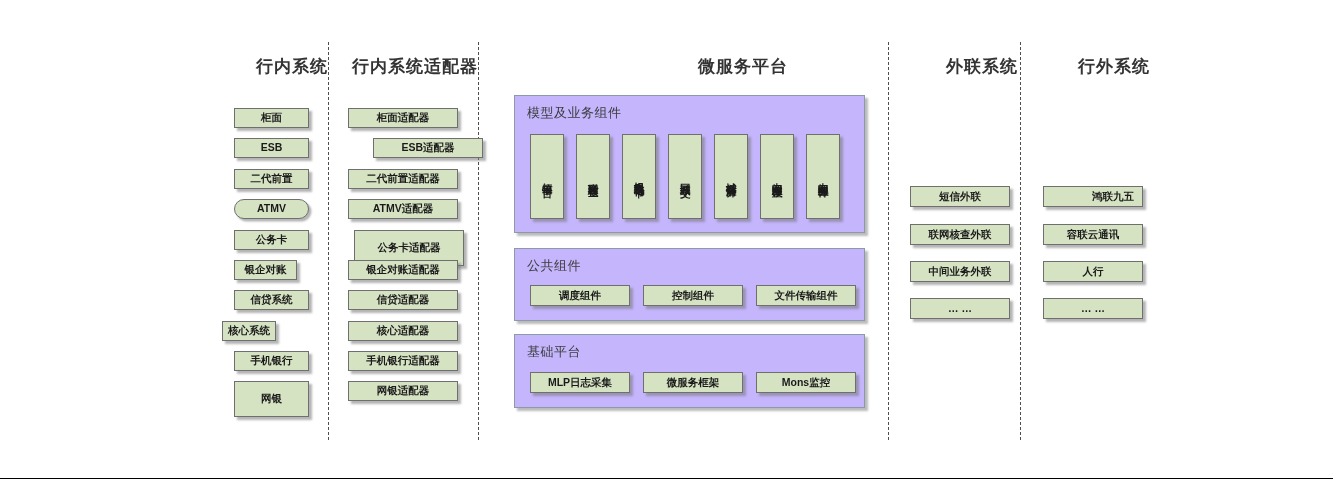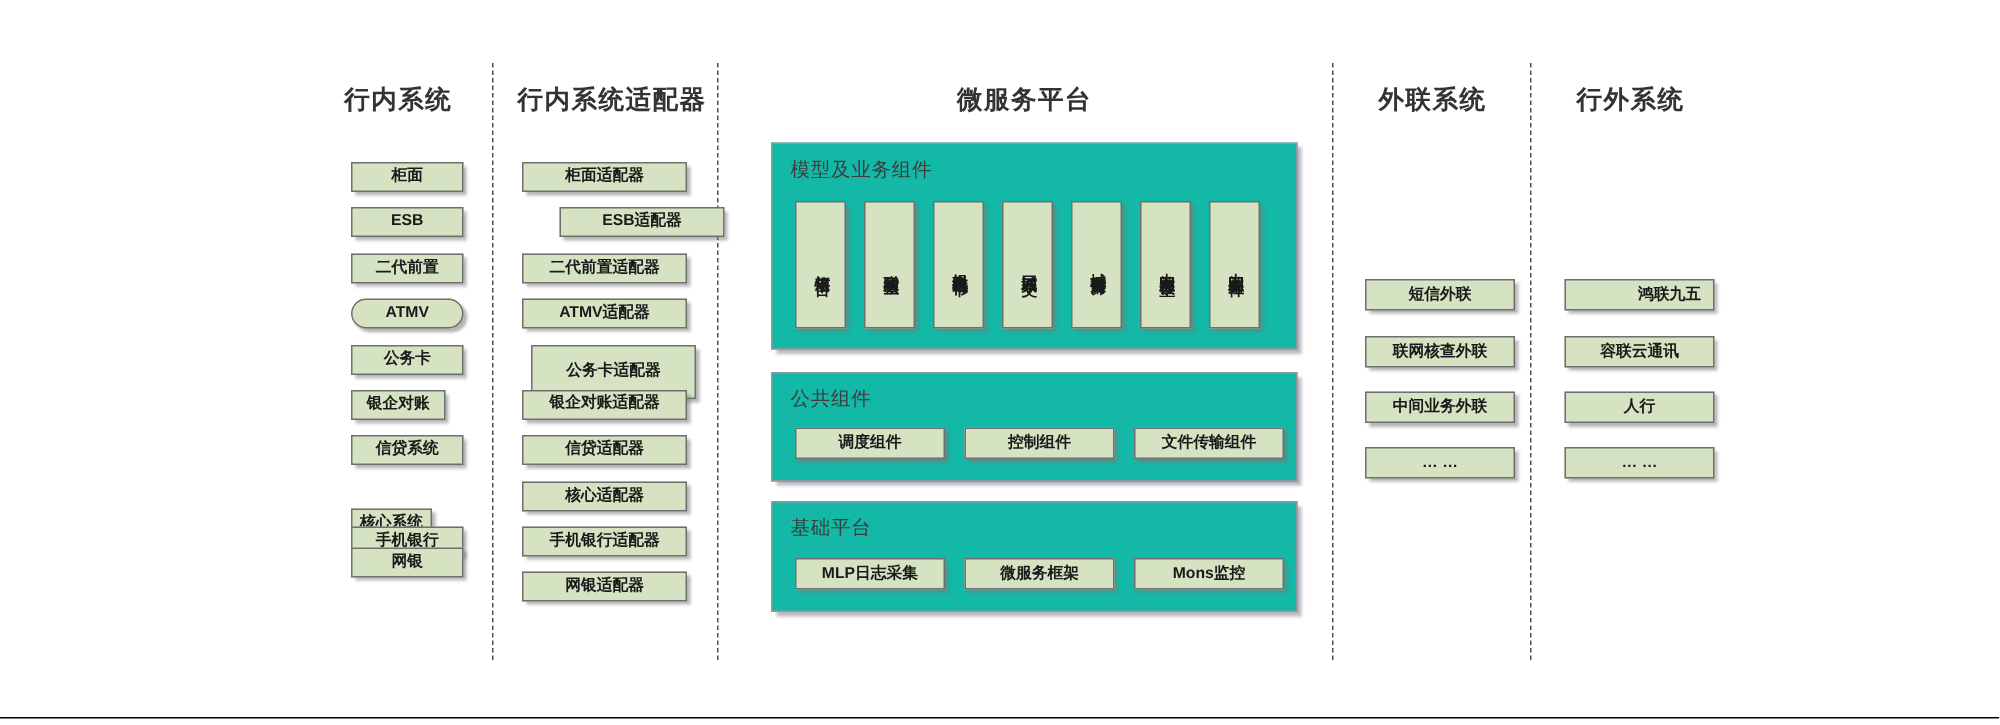--- a/index.html
+++ b/index.html
@@ -22,21 +22,21 @@
     position: absolute;
     top: 42px;
     width: 0;
     height: 398px;
     border-left: 1.6px dashed #4d4d4d;
   }
 
   
   .col-title {
     position: absolute;
-    text-align: center;
+    text-align: right;
     font-size: 17px;
     font-weight: bold;
     color: #333333;
     letter-spacing: 1px;
     white-space: nowrap;
   }
 
   
   .node {
     position: absolute;
@@ -60,21 +60,21 @@
     text-orientation: upright;
     letter-spacing: 1px;
     font-size: 10.5px;
     white-space: nowrap;
     padding: 4px 0;
   }
 
   
   .panel {
     position: absolute;
-    background: #14b8a6;
+    background: #c4b5fd;
     border: 1.2px solid #8a9aa8;
     box-shadow: 3px 3px 2px rgba(120,120,120,0.5);
   }
   .panel-label {
     position: absolute;
     left: 12px;
     top: 8px;
     font-size: 13px;
     color: #3c3c3c;
     font-weight: normal;
@@ -107,30 +107,30 @@
   <div class="col-title" style="left:892px; top:55px; width:126px;">外联系统</div>
   <div class="col-title" style="left:1024px; top:55px; width:126px;">行外系统</div>
 
   <div class="node" style="left:234px; top:108px;  width:75px; height:20px;">柜面</div>
   <div class="node" style="left:234px; top:138px; width:75px; height:20px;">ESB</div>
   <div class="node" style="left:234px; top:169px; width:75px; height:20px;">二代前置</div>
   <div class="node" style="left:234px; top:199px; width:75px; height:20px;border-radius:10px;">ATMV</div>
   <div class="node" style="left:234px; top:230px; width:75px; height:20px;">公务卡</div>
   <div class="node" style="left:234px; top:260px; width:63px; height:20px;">银企对账</div>
   <div class="node" style="left:234px; top:290px; width:75px; height:20px;">信贷系统</div>
-  <div class="node" style="left:234px; top:321px; width:54px; height:20px;margin-top:18px;">核心系统</div>
+  <div class="node" style="left:222px; top:321px; width:54px; height:20px;">核心系统</div>
   <div class="node" style="left:234px; top:351px; width:75px; height:20px;">手机银行</div>
-  <div class="node" style="left:234px; top:365px; width:75px; height:20px;">网银</div>
+  <div class="node" style="left:234px; top:381px; width:75px; height:36px;">网银</div>
 
   <div class="node" style="left:348px; top:108px; width:110px; height:20px;">柜面适配器</div>
   <div class="node" style="left:348px; top:138px; width:110px; height:20px;margin-left:25px;">ESB适配器</div>
   <div class="node" style="left:348px; top:169px; width:110px; height:20px;">二代前置适配器</div>
   <div class="node" style="left:348px; top:199px; width:110px; height:20px;">ATMV适配器</div>
   <div class="node" style="left:354px; top:230px; width:110px; height:36px;">公务卡适配器</div>
-  <div class="node" style="left:348px; top:260px; width:110px; height:20px;font-family:Liberation Mono, monospace;">银企对账适配器</div>
+  <div class="node" style="left:348px; top:260px; width:110px; height:20px;">银企对账适配器</div>
   <div class="node" style="left:348px; top:290px; width:110px; height:20px;">信贷适配器</div>
   <div class="node" style="left:348px; top:321px; width:110px; height:20px;">核心适配器</div>
   <div class="node" style="left:348px; top:351px; width:110px; height:20px;">手机银行适配器</div>
   <div class="node" style="left:348px; top:381px; width:110px; height:20px;">网银适配器</div>
 
   <div class="panel" style="left:514px; top:95px; width:351px; height:138px;">
     <div class="panel-label">模型及业务组件</div>
     <div class="node vertical" style="left:15px;  top:38px; width:34px; height:85px;">短信平台</div>
     <div class="node vertical" style="left:61px;  top:38px; width:34px; height:85px;">联网核查</div>
     <div class="node vertical" style="left:107px; top:38px; width:34px; height:85px;">银联及银行卡</div>

